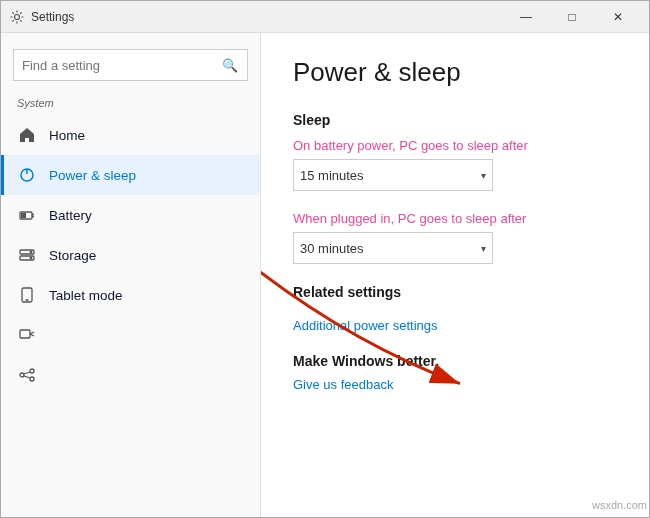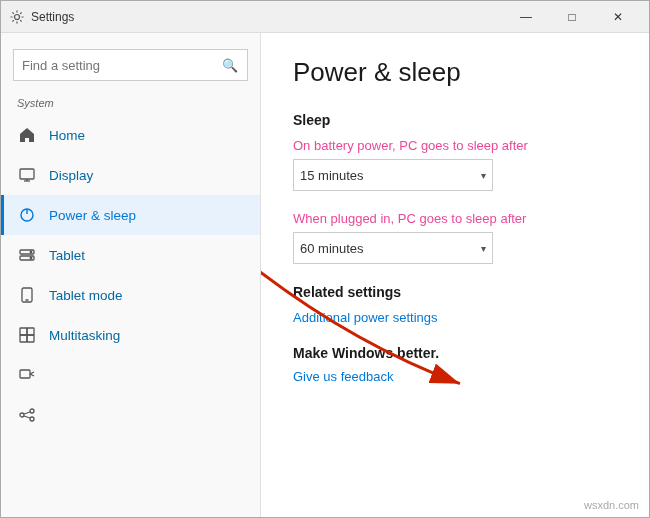--- a/index.html
+++ b/index.html
@@ -99,21 +99,21 @@
       color: #666;
       padding: 0 16px 6px 16px;
       font-weight: normal;
       font-style: italic;
     }
     .sidebar-item {
       display: flex;
       align-items: center;
       padding: 10px 16px;
       cursor: pointer;
-      color: #0369a1;
+      color: #0f172a;
       font-size: 13.5px;
       gap: 12px;
       position: relative;
     }
     .sidebar-item.active {
       color: #0078d7;
       background: #e8f2fc;
     }
     .sidebar-item.active::before {
       content: '';
@@ -170,21 +170,21 @@
       color: #333;
     }
     .dropdown-arrow {
       color: #555;
       font-size: 10px;
     }
     .related-settings-title {
       font-size: 14px;
       font-weight: 600;
       color: #1a1a1a;
-      margin-bottom: 8px;
+      margin-bottom: 16px;
       margin-top: 4px;
     }
     .link {
       font-size: 13px;
       color: #0078d7;
       cursor: pointer;
       text-decoration: none;
       display: inline-block;
       margin-bottom: 20px;
     }
@@ -205,21 +205,21 @@
     }
     .main-wrapper {
       position: relative;
       flex: 1;
       overflow: hidden;
     }
     
     .watermark {
       position: absolute;
       bottom: 6px;
-      right: 10px;
+      right: 2px;
       font-size: 11px;
       color: #aaa;
       pointer-events: none;
     }
   </style>
 </head>
 <body>
 
 <div class="window">
 
@@ -250,76 +250,66 @@
 
       <div class="sidebar-item">
         <div class="sidebar-icon">
           <svg width="16" height="16" viewBox="0 0 16 16" fill="#555">
             <path d="M8 1L1 7v8h5v-4h4v4h5V7L8 1z"></path>
           </svg>
         </div>
         <span>Home</span>
       </div>
 
-      <div class="sidebar-item">
-        <div class="sidebar-icon">
-          <svg width="16" height="16" viewBox="0 0 16 16" fill="none" stroke="#555" stroke-width="1.3">
-            <rect x="1" y="2" width="14" height="10" rx="1"></rect>
-            <line x1="5" y1="14" x2="11" y2="14"></line>
-            <line x1="8" y1="12" x2="8" y2="14"></line>
-          </svg>
-        </div>
-        <span>Display</span>
-      </div>
 
 
       <div class="sidebar-item active">
         <div class="sidebar-icon">
           <svg width="16" height="16" viewBox="0 0 16 16" fill="none" stroke="#0078d7" stroke-width="1.4">
             <circle cx="8" cy="8" r="6"></circle>
             <line x1="8" y1="2" x2="8" y2="7"></line>
           </svg>
         </div>
         <span>Power &amp; sleep</span>
       </div>
 
+      <div class="sidebar-item">
+        <div class="sidebar-icon">
+          <svg width="16" height="16" viewBox="0 0 16 16" fill="none" stroke="#555" stroke-width="1.3">
+            <rect x="1" y="5" width="12" height="7" rx="1"></rect>
+            <line x1="13" y1="7.5" x2="15" y2="7.5"></line>
+            <line x1="13" y1="9.5" x2="15" y2="9.5"></line>
+            <rect x="2" y="6" width="5" height="5" fill="#555" stroke="none"></rect>
+          </svg>
+        </div>
+        <span>Battery</span>
+      </div>
 
       <div class="sidebar-item">
         <div class="sidebar-icon">
           <svg width="16" height="16" viewBox="0 0 16 16" fill="none" stroke="#555" stroke-width="1.3">
             <rect x="1" y="3" width="14" height="4" rx="1"></rect>
             <rect x="1" y="9" width="14" height="4" rx="1"></rect>
             <circle cx="12" cy="5" r="0.8" fill="#555"></circle>
             <circle cx="12" cy="11" r="0.8" fill="#555"></circle>
           </svg>
         </div>
-        <span>Tablet</span>
+        <span>Storage</span>
       </div>
 
       <div class="sidebar-item">
         <div class="sidebar-icon">
           <svg width="16" height="16" viewBox="0 0 16 16" fill="none" stroke="#555" stroke-width="1.3">
             <rect x="3" y="1" width="10" height="14" rx="1.5"></rect>
             <line x1="7" y1="13" x2="9" y2="13" stroke="#555" stroke-width="1.5" stroke-linecap="round"></line>
           </svg>
         </div>
         <span>Tablet mode</span>
       </div>
 
-      <div class="sidebar-item">
-        <div class="sidebar-icon">
-          <svg width="16" height="16" viewBox="0 0 16 16" fill="none" stroke="#555" stroke-width="1.3">
-            <rect x="1" y="1" width="7" height="7" rx="0.5"></rect>
-            <rect x="8" y="1" width="7" height="7" rx="0.5"></rect>
-            <rect x="1" y="8" width="7" height="7" rx="0.5"></rect>
-            <rect x="8" y="8" width="7" height="7" rx="0.5"></rect>
-          </svg>
-        </div>
-        <span>Multitasking</span>
-      </div>
 
       <div class="sidebar-item">
         <div class="sidebar-icon">
           <svg width="16" height="16" viewBox="0 0 16 16" fill="none" stroke="#555" stroke-width="1.3">
             <rect x="1" y="3" width="10" height="8" rx="1"></rect>
             <line x1="11" y1="7" x2="15" y2="5"></line>
             <line x1="11" y1="7" x2="15" y2="9"></line>
           </svg>
         </div>
       </div>
@@ -345,21 +335,21 @@
           <div class="section-title">Sleep</div>
 
           <div class="setting-label">On battery power, PC goes to sleep after</div>
           <div class="dropdown">
             <span>15 minutes</span>
             <span class="dropdown-arrow">▾</span>
           </div>
 
           <div class="setting-label">When plugged in, PC goes to sleep after</div>
           <div class="dropdown">
-            <span>60 minutes</span>
+            <span>30 minutes</span>
             <span class="dropdown-arrow">▾</span>
           </div>
         </div>
 
         <div>
           <div class="related-settings-title">Related settings</div>
           <a class="link">Additional power settings</a>
         </div>
 
         <div>

